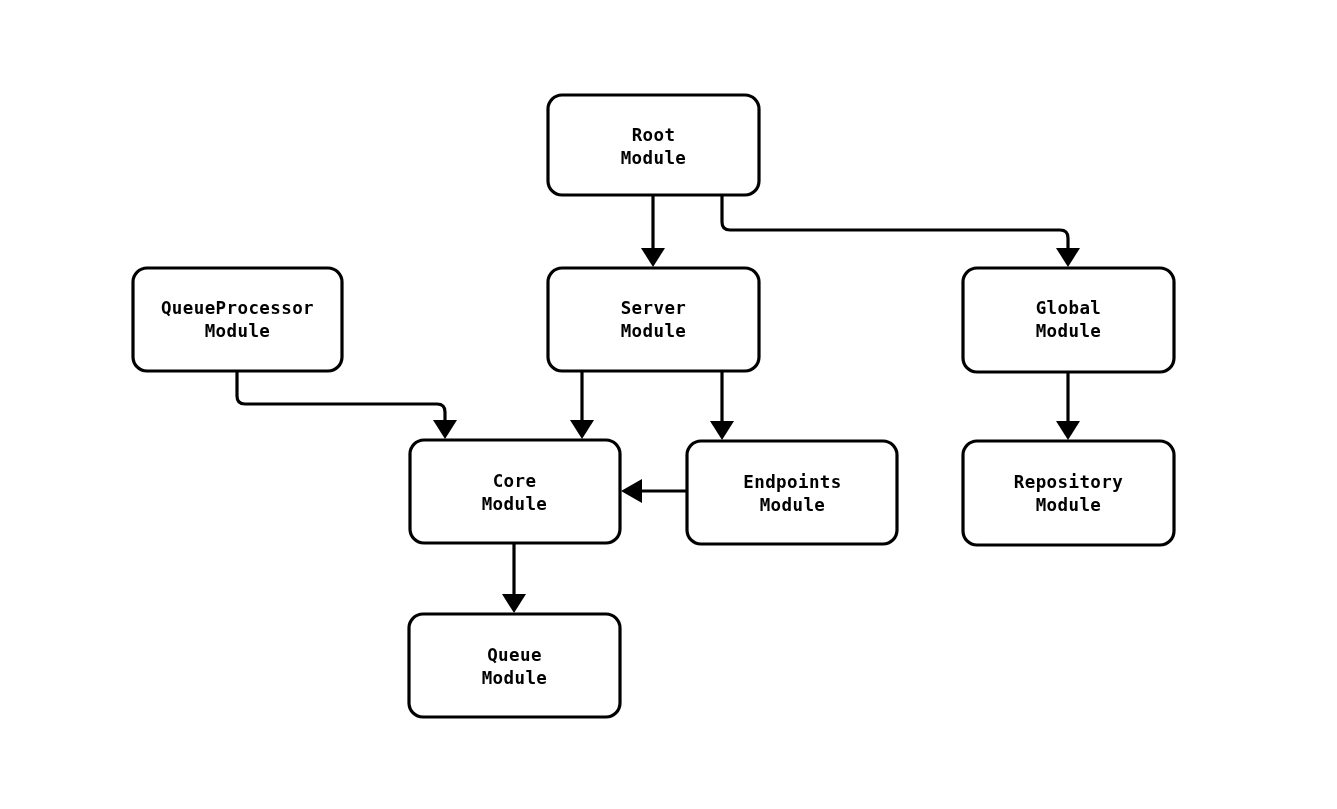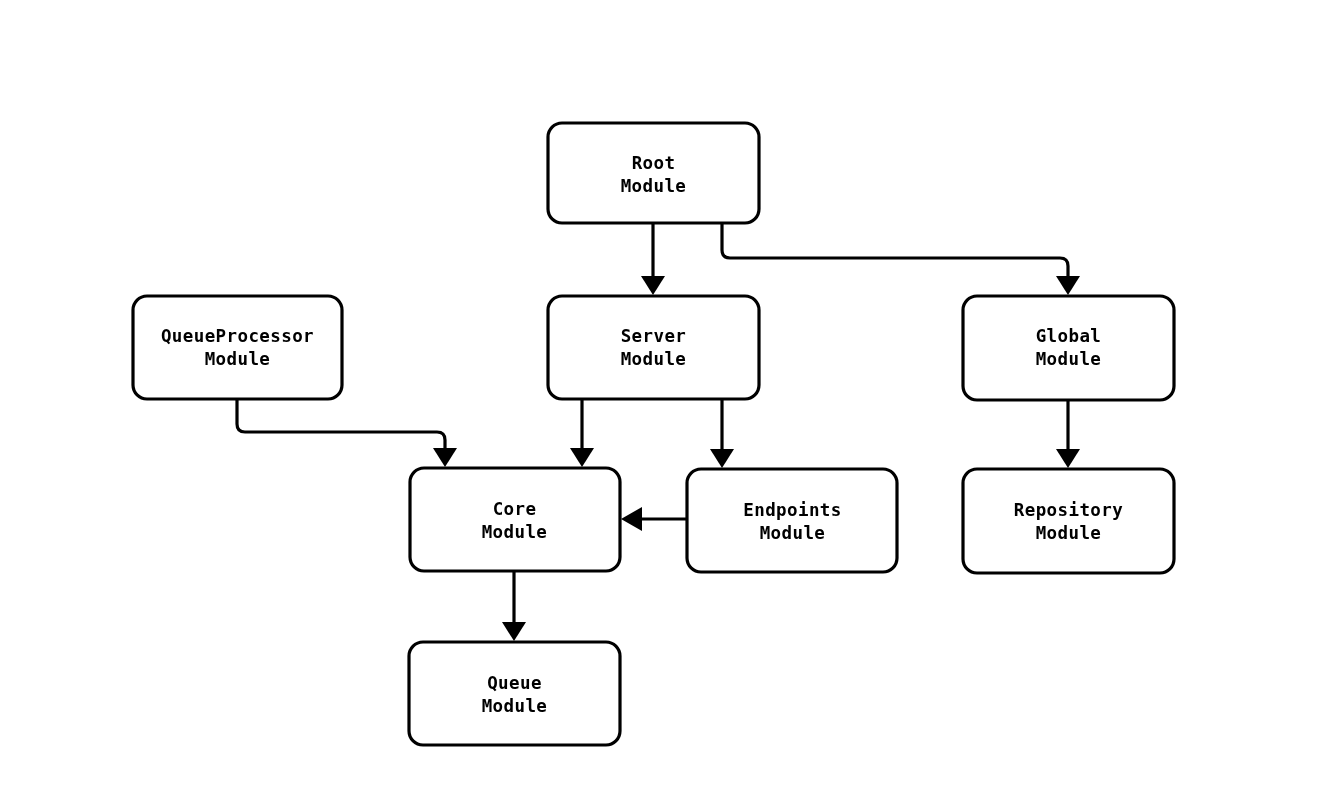--- a/index.html
+++ b/index.html
@@ -11,21 +11,20 @@
     width: 1337px;
     height: 809px;
     overflow: hidden;
     font-family: "DejaVu Sans Mono", "Liberation Mono", monospace;
   }
   #diagram-root {
     position: relative;
     width: 1337px;
     height: 688px;
     background: #ffffff;
-    margin-top: 28px;
   }
   svg.diagram-canvas {
     display: block;
     width: 1337px;
     height: 809px;
   }
   .node-box {
     fill: #ffffff;
     stroke: #000000;
     stroke-width: 3.2;

